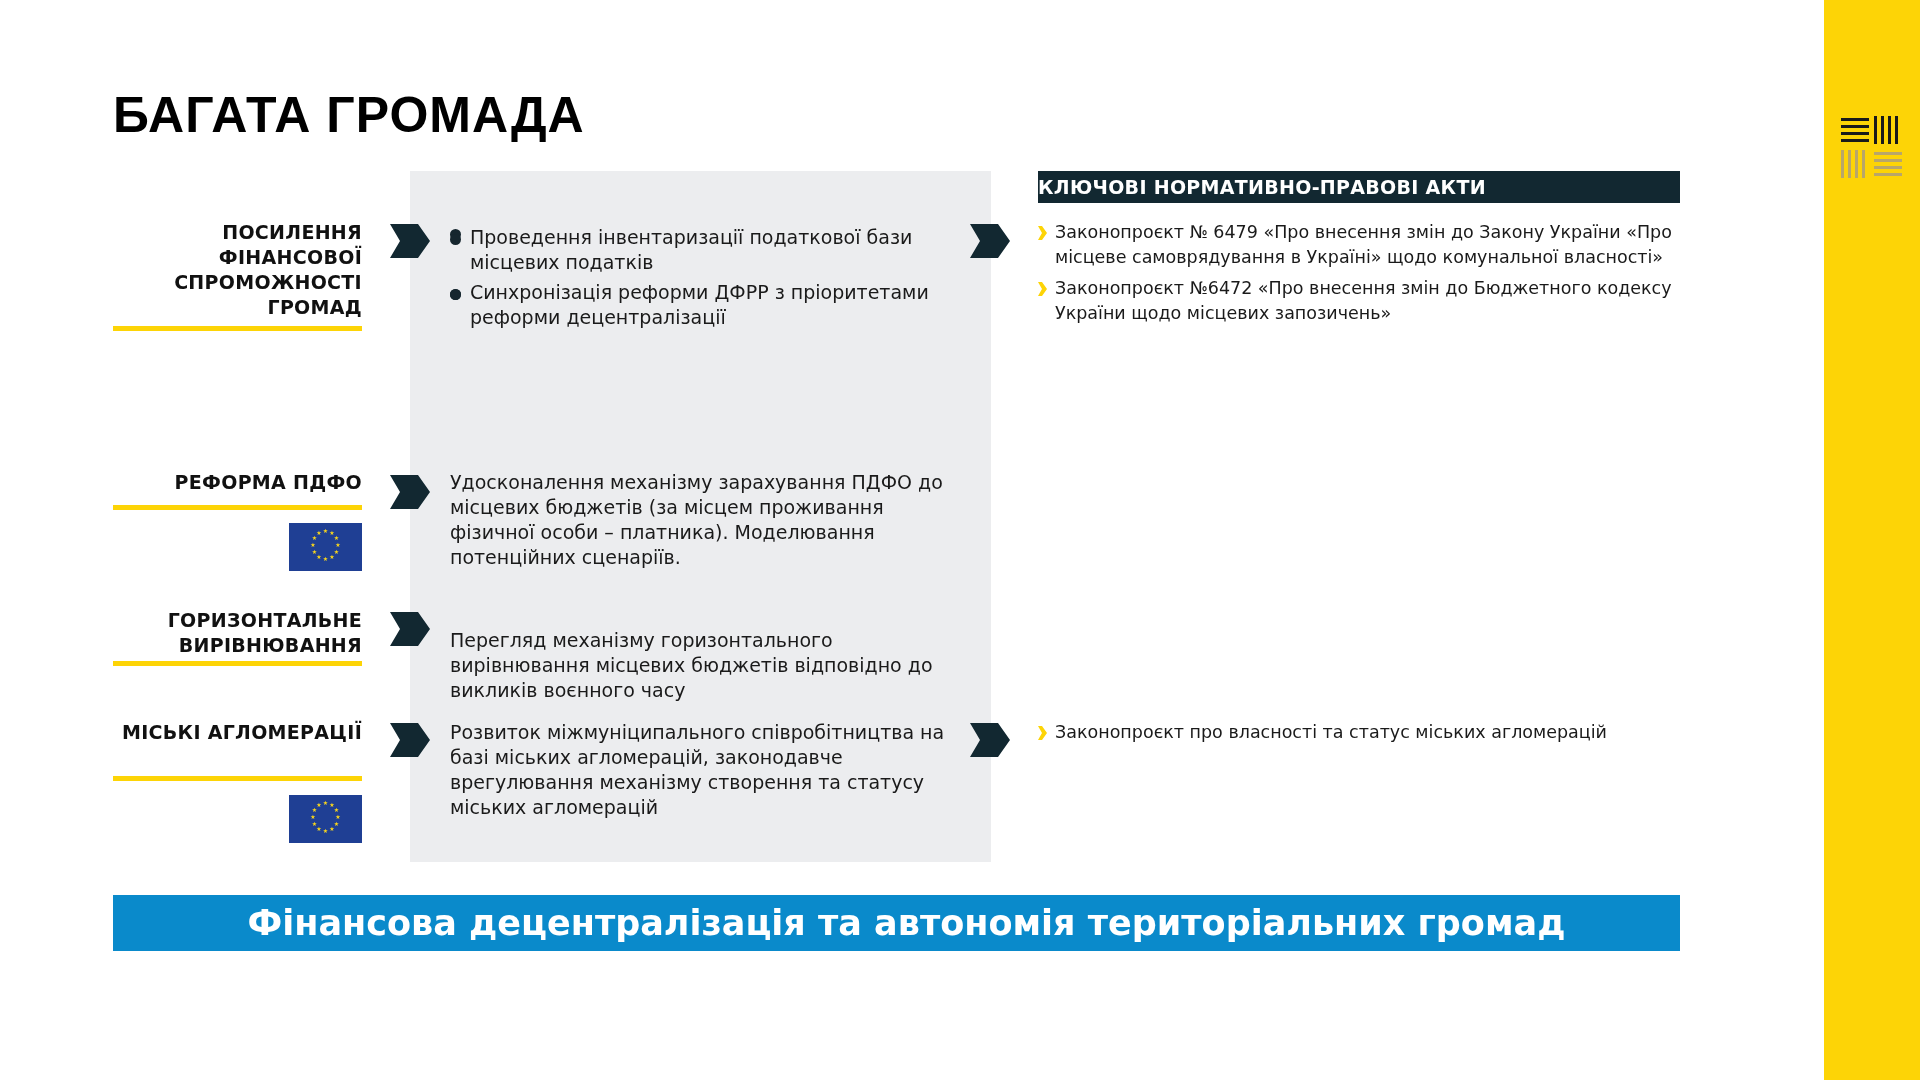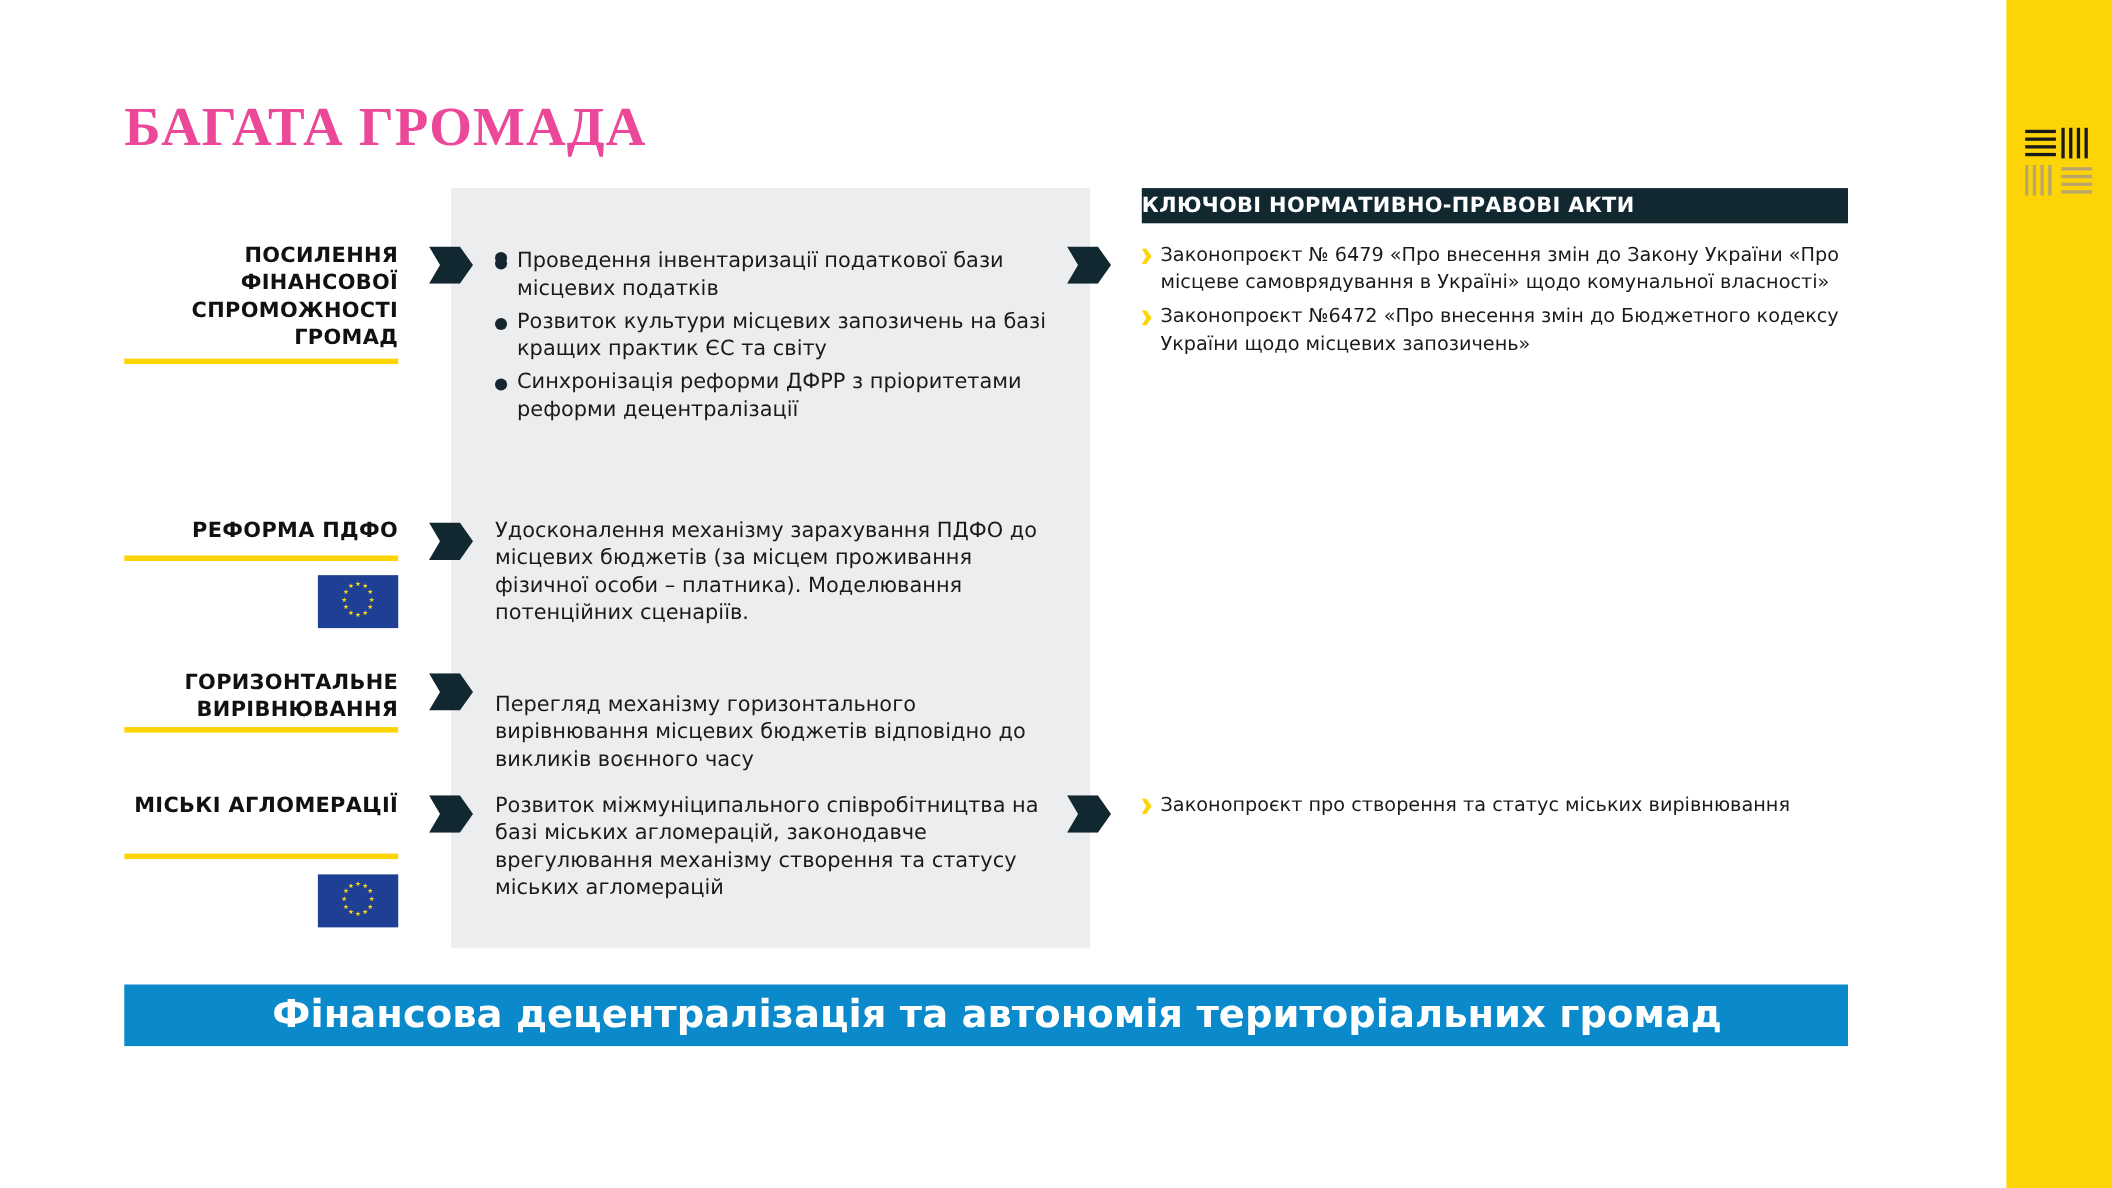--- a/index.html
+++ b/index.html
@@ -1,19 +1,19 @@
 <!DOCTYPE html>
 <html><head>
 <meta charset="utf-8">
 <style>
   * { box-sizing: border-box; margin: 0; padding: 0; }
   html, body { width: 1920px; height: 1080px; background: #ffffff; overflow: hidden; }
   body { position: relative; font-family: "DejaVu Sans", "Liberation Sans", sans-serif; color: #111; }
 
-  .title { position: absolute; left: 113px; top: 86px; font-family: Liberation Serif, serif; font-weight: bold; font-size: 50px; letter-spacing: 1px; color: #ec4899; }
+  .title { position: absolute; left: 113px; top: 86px; font-family: Liberation Sans, sans-serif; font-weight: bold; font-size: 50px; letter-spacing: 1px; color: #000000; }
 
   .side-bar { position: absolute; left: 1824px; top: 0; width: 96px; height: 1080px; background: #FDD406; }
   .side-logo { position: absolute; left: 17px; top: 116px; width: 62px; height: 62px; }
 
   .gray-panel { position: absolute; left: 410px; top: 171px; width: 581px; height: 691px; background: #ECEDEF; }
 
   .group-label { position: absolute; left: 113px; width: 249px; text-align: right; font-family: "DejaVu Sans", sans-serif; font-weight: bold; font-size: 19px; line-height: 25px; letter-spacing: 0.3px; color: #111; }
   .underline { position: absolute; left: 113px; width: 249px; height: 5px; background: #FDD406; }
 
   .eu-flag { position: absolute; left: 289px; width: 73px; height: 48px; background: #1F3F94; }
@@ -74,21 +74,21 @@
 <div class="group-label" style="top:220px;">ПОСИЛЕННЯ ФІНАНСОВОЇ СПРОМОЖНОСТІ ГРОМАД</div>
 <div class="underline" style="top:326px;"></div>
 <div class="chevron" style="left:390px; top:224px;">
   <svg viewBox="0 0 40 34">
       <polygon points="0,0 28,0 40,17 28,34 0,34 10,17" fill="#122831"></polygon>
     </svg>
 </div>
 <ul class="bullets">
   <li><span class="dot"></span></li>
   <li><span class="dot"></span><span>Проведення інвентаризації податкової бази місцевих податків</span></li>
-  <li><span class="dot"></span><span>Розвиток культури місцевих запозичень на базі кращих практик ЄС та світу</span></li>
+  <li><span class="dot"></span></li>
   <li><span class="dot"></span><span>Синхронізація реформи ДФРР з пріоритетами реформи децентралізації</span></li>
 </ul>
 <div class="chevron" style="left:970px; top:224px;">
   <svg viewBox="0 0 40 34">
       <polygon points="0,0 28,0 40,17 28,34 0,34 10,17" fill="#122831"></polygon>
     </svg>
 </div>
 
 <div class="acts-header">КЛЮЧОВІ НОРМАТИВНО-ПРАВОВІ АКТИ</div>
 <ul class="acts" style="top:220px;">
@@ -179,17 +179,17 @@
       <polygon points="0,0 28,0 40,17 28,34 0,34 10,17" fill="#122831"></polygon>
     </svg>
 </div>
 <ul class="acts" style="top:720px;">
   <li>
     <span class="arr">
         <svg viewBox="0 0 9 14">
           <polygon points="0,0 4,0 9,7 4,14 0,14 4,7" fill="#FDD406"></polygon>
         </svg>
       </span>
-    <span>Законопроєкт про створення та статус міських вирівнювання</span>
+    <span>Законопроєкт про власності та статус міських агломерацій</span>
   </li>
 </ul>
 
 <div class="banner">Фінансова децентралізація та автономія територіальних громад</div>
 
 </body></html>

